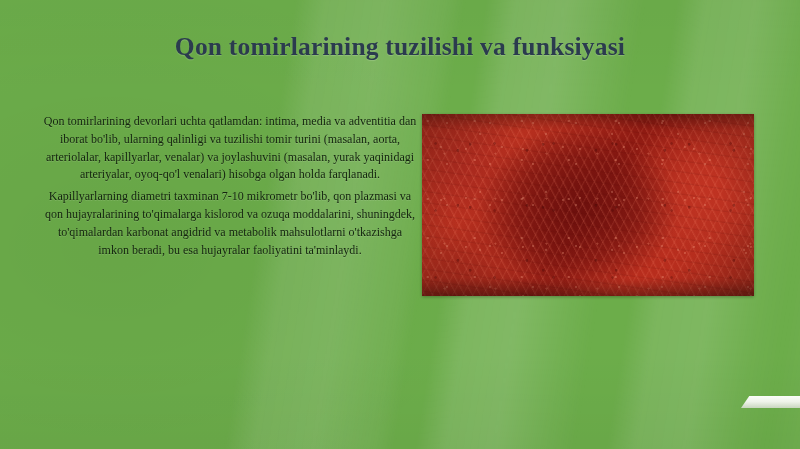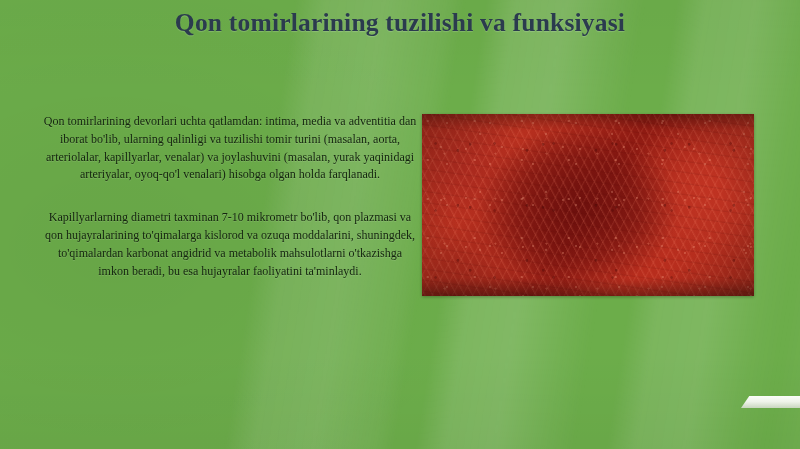--- a/index.html
+++ b/index.html
@@ -57,21 +57,21 @@
     inset: 0;
     background:
       radial-gradient(ellipse 70% 90% at 14% 55%, rgba(0,0,0,0.045) 0%, rgba(0,0,0,0.0) 70%),
       linear-gradient(180deg, rgba(0,0,0,0.02) 0%, rgba(0,0,0,0.0) 22%, rgba(0,0,0,0.0) 78%, rgba(0,0,0,0.03) 100%);
   }
 
   
   .slide-title {
     position: absolute;
     left: 0;
-    top: 8px;
+    top: 32px;
     width: 800px;
     text-align: center;
     font-size: 25.5px;
     font-weight: bold;
     letter-spacing: 0.2px;
     color: #2b3b4e;
     text-shadow: 0 1px 1px rgba(255,255,255,0.18);
     line-height: 1.2;
   }
 
@@ -84,21 +84,21 @@
     text-align: center;
     color: #14240f;
     font-size: 12px;
     line-height: 1.485;
   }
   .body-para {
     margin: 0;
     text-shadow: 0 1px 0 rgba(255,255,255,0.12);
   }
   .body-para + .body-para {
-    margin-top: 25px;
+    margin-top: 4px;
   }
 
   
   .picture-frame {
     position: absolute;
     left: 422px;
     top: 114px;
     width: 332px;
     height: 182px;
     overflow: hidden;

